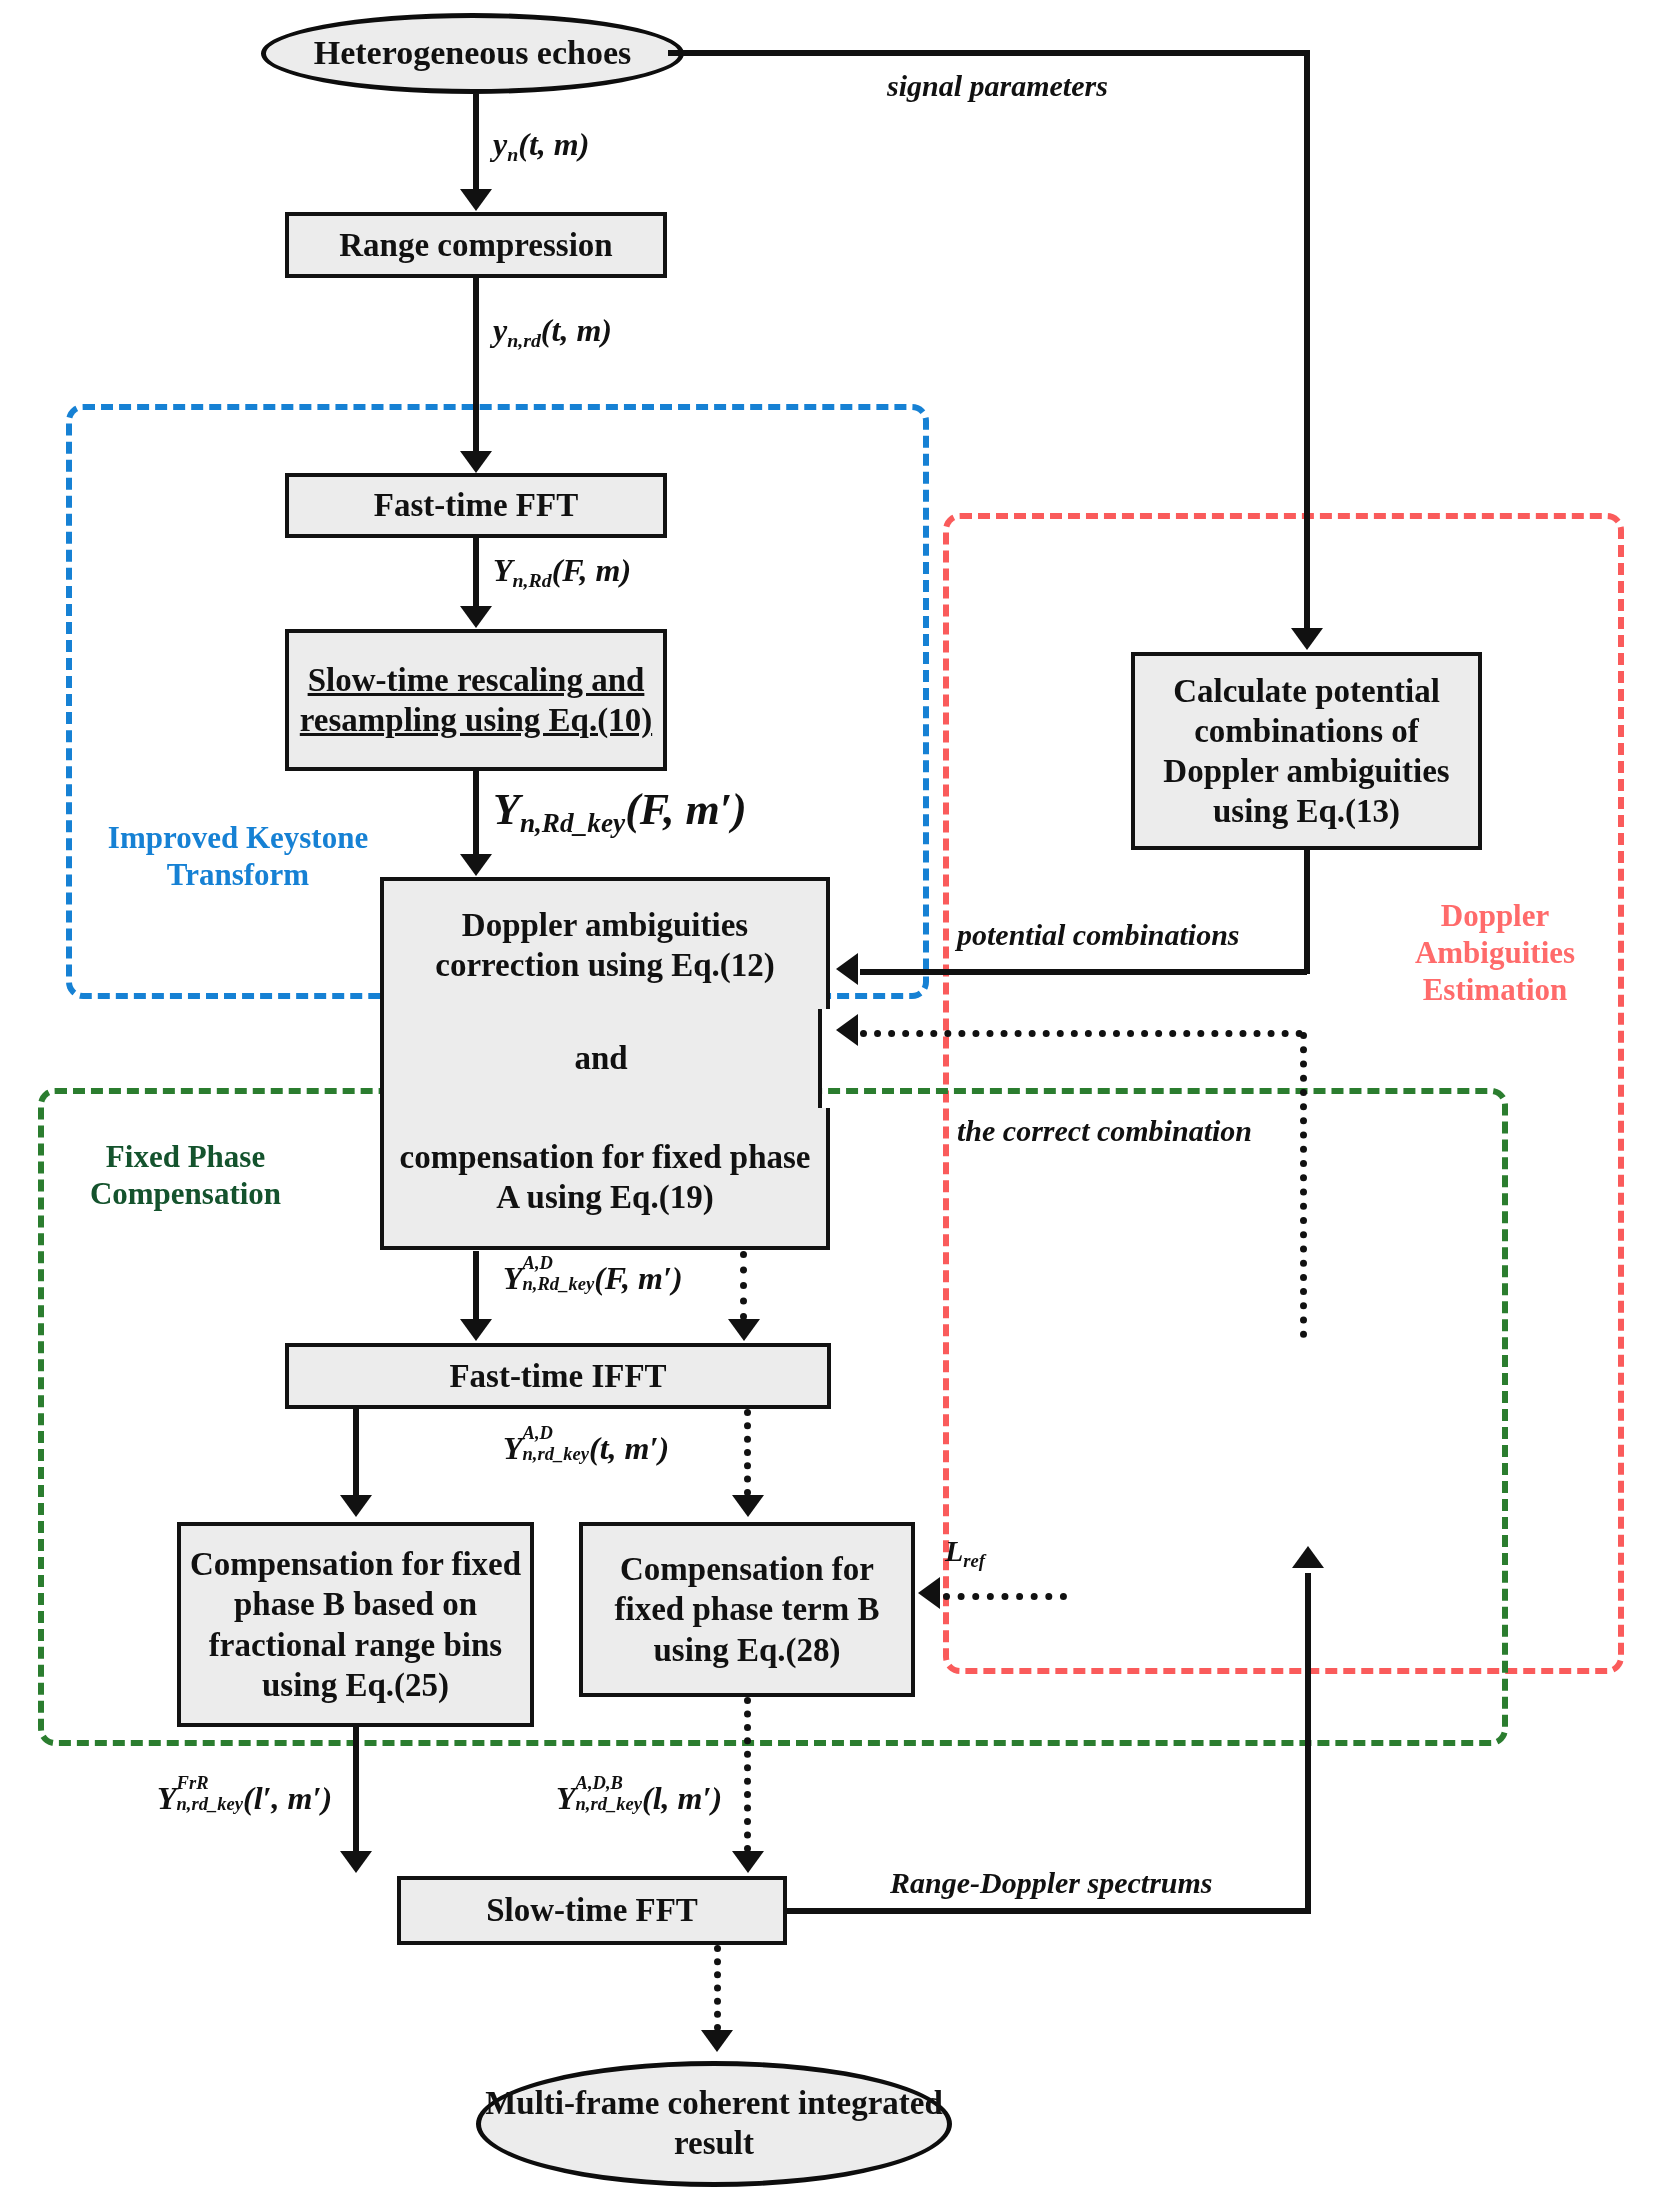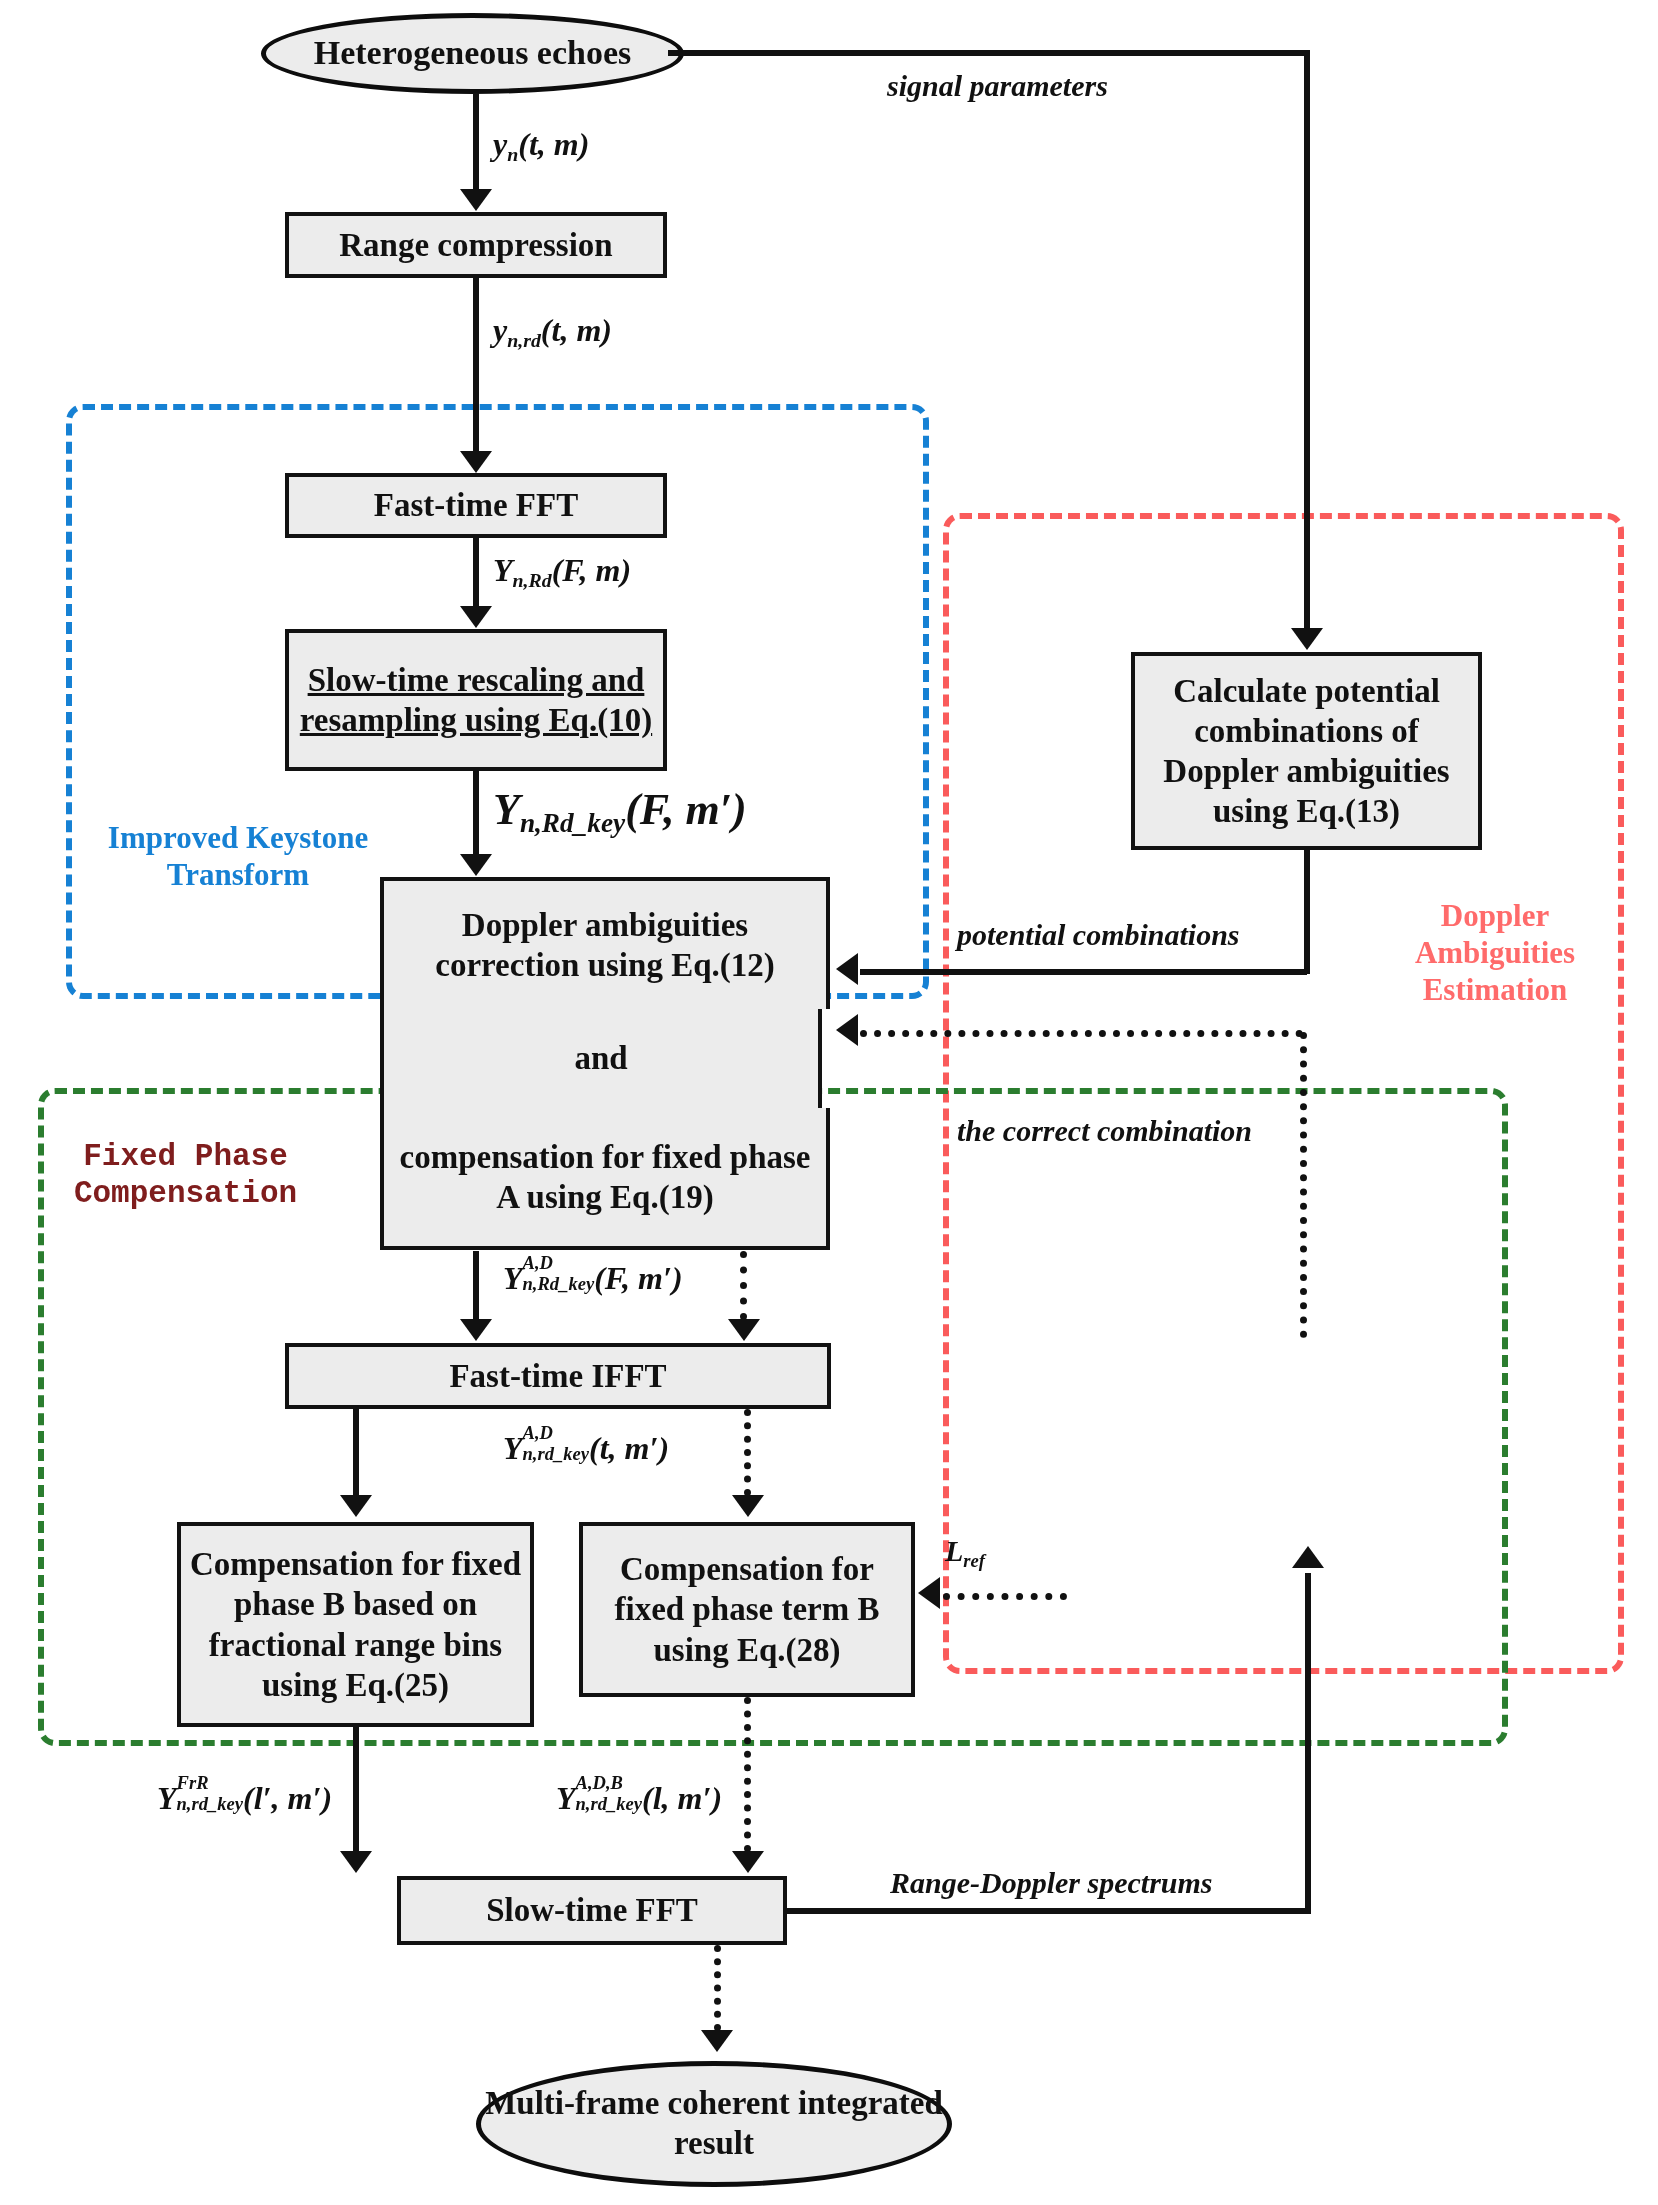--- a/index.html
+++ b/index.html
@@ -45,21 +45,21 @@
 
   
   .group{position:absolute;box-sizing:border-box;background:transparent;}
   .g-blue{border:6px dashed #1681d4;border-radius:17px;}
   .g-red{border:6px dashed #fa5b5b;border-radius:17px;}
   .g-green{border:6px dashed #2b7d2f;border-radius:17px;}
 
   .glabel{position:absolute;font-weight:700;text-align:center;line-height:1.2;}
   .gl-blue{color:#1681d4;}
   .gl-red{color:#ff6b6b;}
-  .gl-green{color:#7f1d1d;font-family:Liberation Mono, monospace;}
+  .gl-green{color:#14532d;}
 
   
   .elabel{position:absolute;font-style:italic;font-weight:700;color:#111;white-space:nowrap;}
   .mathlab{position:absolute;color:#111;white-space:nowrap;font-weight:700;font-style:italic;}
   .mathlab .sub{font-size:.62em;vertical-align:-0.3em;font-style:italic;}
   .mathlab .sup{font-size:.62em;vertical-align:0.75em;font-style:italic;}
   .stack{display:inline-block;position:relative;vertical-align:middle;}
   .stack .sup{position:absolute;left:0;top:-0.62em;font-size:.58em;font-style:italic;white-space:nowrap;}
   .stack .sub{position:absolute;left:0;top:0.52em;font-size:.58em;font-style:italic;white-space:nowrap;}
   .stack .base{visibility:hidden;font-size:.58em;}

